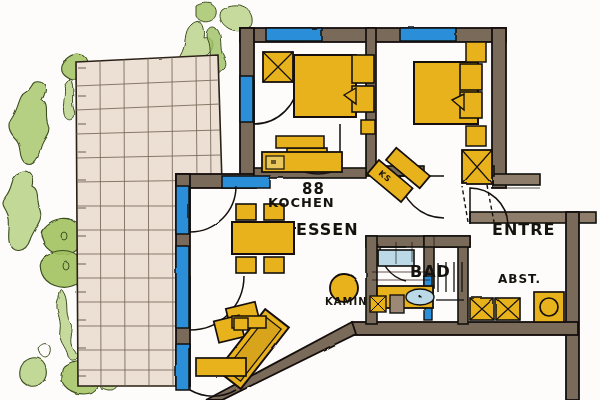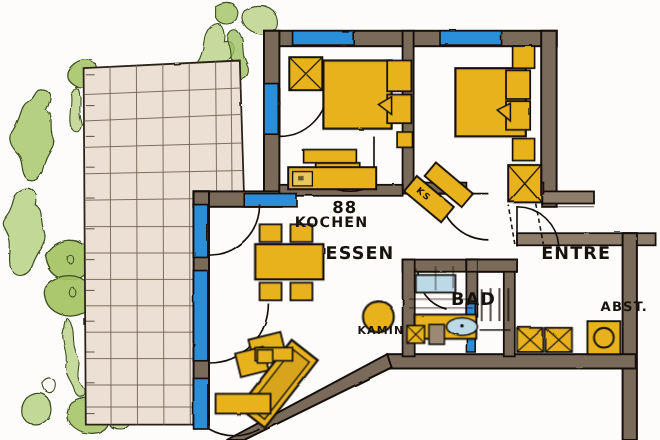--- a/index.html
+++ b/index.html
@@ -327,17 +327,17 @@
     <path d="M352,335 L566,335"></path>
     <path d="M434,236 L434,247"></path>
   </g>
 </svg>
 
 <div class="lbl" style="left:268px;top:175px;font-size:13px;margin-top:20px;">KOCHEN</div>
 <div class="lbl" style="left:296px;top:220px;font-size:16px;">ESSEN</div>
 <div class="lbl" style="left:325px;top:264px;font-size:10px;margin-top:32px;">KAMIN</div>
 <div class="lbl" style="left:410px;top:262px;font-size:16px;">BAD</div>
 <div class="lbl" style="left:492px;top:220px;font-size:16px;">ENTRE</div>
-<div class="lbl" style="left:498px;top:272px;font-size:12px;margin-left:48px;">ABSt.</div>
+<div class="lbl" style="left:498px;top:272px;font-size:12px;">ABSt.</div>
 <div class="lbl" style="left:378px;top:172px;font-size:8px;transform:rotate(40deg);">KS</div>
 <div class="lbl" style="left:302px;top:152px;font-size:15px;margin-top:28px;">88</div>
 
 </div>
 
 </body></html>

